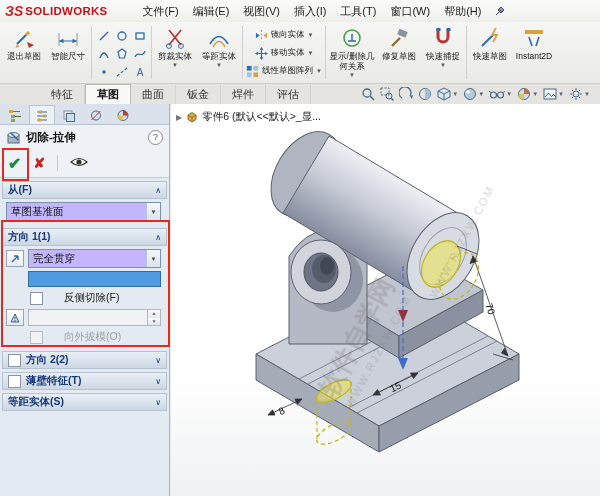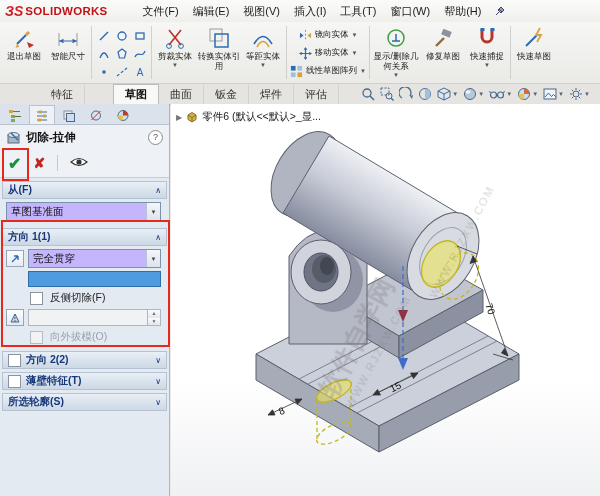--- a/index.html
+++ b/index.html
@@ -22,21 +22,21 @@
   .entity-grid{display:grid;grid-template-columns:repeat(3,17px);grid-auto-rows:17px;gap:1px;padding:4px 2px 0 2px;}
   .eg-cell{display:flex;align-items:center;justify-content:center;border-radius:2px;}
   .tb-stack{display:flex;flex-direction:column;padding-top:4px;gap:2px;width:80px;align-items:center;}
   .tb-row{display:flex;align-items:center;gap:3px;font-size:8.5px;height:16px;padding:0 3px;border-radius:2px;color:#1c1c1c;}
   .tb-row svg{flex:none;}
   .tb-row .lbl{white-space:nowrap;overflow:hidden;}
 
   
   .tabbar{position:absolute;left:0;top:84px;right:0;height:20px;background:#e6e4e1;border-bottom:1px solid #c9c7c4;display:flex;align-items:flex-end;padding-left:40px;}
   .tab{height:19px;line-height:19px;padding:0 11px;font-size:11px;color:#333;border-right:1px solid #d4d2cf;cursor:default;}
-  .tab.active{background:#f8f8f6;border:1px solid #bdbbb8;border-bottom:none;font-weight:bold;color:#111;margin-left:28px;}
+  .tab.active{background:#f8f8f6;border:1px solid #bdbbb8;border-bottom:none;font-weight:bold;color:#111;}
   .huds{margin-left:auto;display:flex;align-items:center;gap:5px;padding-right:10px;height:20px;}
   .hu{display:flex;align-items:center;gap:1px;}
   .hu .hcaret{font-size:6px;color:#567;}
 
   
   .panel{position:absolute;left:0;top:104px;width:170px;bottom:0;background:#e4eaf1;border-right:1px solid #aeb6c2;box-sizing:border-box;}
   .pm-tabs{height:20px;display:flex;align-items:flex-end;background:#dbe2eb;border-bottom:1px solid #b9c2cf;padding-left:2px;gap:1px;}
   .pm-tab{width:24px;height:18px;display:flex;align-items:center;justify-content:center;border:1px solid transparent;border-bottom:none;}
   .pm-tab.active{background:#eef2f7;border-color:#b9c2cf;}
   .pm-header{height:24px;display:flex;align-items:center;gap:5px;padding:0 6px;background:#eef2f7;}
@@ -47,21 +47,21 @@
   .cancel{color:#c3281e;font-size:14px;font-weight:bold;}
   .vdiv{width:1px;height:16px;background:#c0c8d2;}
   .sec-h{height:18px;margin:3px 2px 0 2px;background:linear-gradient(#e9eff6,#ccd8e5);border:1px solid #b5c2d2;display:flex;align-items:center;padding:0 5px;font-size:10.5px;font-weight:bold;color:#17387a;box-sizing:border-box;}
   .sec-h .chev{margin-left:auto;font-size:8px;font-weight:normal;}
   .sec-body{padding:3px 8px 4px 6px;}
   .combo{height:17px;background:#c4b5fd;border:1px solid #7a92ab;display:flex;align-items:center;font-size:10.5px;padding-left:4px;color:#111;}
   .combo .ccaret{margin-left:auto;width:13px;align-self:stretch;display:flex;align-items:center;justify-content:center;background:linear-gradient(#f4f6f9,#dde4ec);border-left:1px solid #b9c4d2;font-size:6px;color:#444;}
   .rowflex{display:flex;align-items:center;gap:4px;}
   .sqbtn{width:18px;height:17px;border:1px solid #93a5b8;background:linear-gradient(#fdfdfd,#e6ebf1);display:flex;align-items:center;justify-content:center;box-sizing:border-box;}
   .bluefield{height:14px;margin:3px 0 0 22px;background:#4f9be0;border:1px solid #2f6ea8;}
-  .cbrow{display:flex;align-items:center;gap:7px;margin:4px 0 0 24px;font-size:10.5px;}
+  .cbrow{display:flex;align-items:center;gap:21px;margin:4px 0 0 24px;font-size:10.5px;}
   .cbox{width:11px;height:11px;border:1px solid #8a94a1;background:#fff;flex:none;}
   .cbrow.disabled{color:#9aa0a8;}
   .cbrow.disabled .cbox{border-color:#b5bbc2;background:#f2f2f2;}
   .spinfield{flex:1;height:17px;background:#f1f2f4;border:1px solid #aeb8c4;display:flex;align-items:stretch;box-sizing:border-box;}
   .spin{margin-left:auto;width:12px;border-left:1px solid #aeb8c4;display:flex;flex-direction:column;}
   .spin span{flex:1;font-size:5px;line-height:7px;text-align:center;color:#667;background:linear-gradient(#fafbfc,#e2e7ee);}
 
   
   .viewport{position:absolute;left:171px;top:104px;right:0;bottom:0;background:linear-gradient(#ffffff 70%,#f0f1f3);overflow:hidden;}
   .vp-tree{position:absolute;left:5px;top:6px;display:flex;align-items:center;gap:4px;font-size:10.5px;color:#222;z-index:5;}
@@ -173,27 +173,20 @@
       <svg class="ticon" viewBox="0 0 24 24">
           <path d="M6 4 L18 19 M18 4 L6 19" stroke="#b8342c" stroke-width="1.6" fill="none"></path>
           <circle cx="6" cy="20" r="2.4" stroke="#2d6bb3" fill="none"></circle>
           <circle cx="18" cy="20" r="2.4" stroke="#2d6bb3" fill="none"></circle>
         </svg>
       <span class="lbl">剪裁实体</span>
       <span class="tb-caret">▼</span>
     </div>
     <div class="tb-big">
       <svg class="ticon" viewBox="0 0 24 24">
-          <rect x="3" y="3" width="12" height="12" stroke="#999" fill="none"></rect>
-          <rect x="8" y="8" width="13" height="13" stroke="#2d6bb3" fill="none" stroke-width="1.5"></rect>
-        </svg>
-      <span class="lbl">转换实体引用</span>
-    </div>
-    <div class="tb-big">
-      <svg class="ticon" viewBox="0 0 24 24">
           <path d="M3 18 Q12 3 21 18" stroke="#2d6bb3" fill="none" stroke-width="1.6"></path>
           <path d="M6 21 Q12 10 18 21" stroke="#d9a23c" fill="none" stroke-width="1.6"></path>
         </svg>
       <span class="lbl">等距实体</span>
       <span class="tb-caret">▼</span>
     </div>
     <div class="tb-sep"></div>
 
     <div class="tb-stack">
       <div class="tb-row">
@@ -251,20 +244,27 @@
       <span class="tb-caret">▼</span>
     </div>
     <div class="tb-sep"></div>
 
     <div class="tb-big">
       <svg class="ticon" viewBox="0 0 24 24">
           <path d="M4 20 L15 9" stroke="#2d6bb3" stroke-width="2" fill="none"></path>
           <path d="M18 2 l-4 7 h5 l-4 7" stroke="#d9a23c" stroke-width="1.8" fill="none"></path>
         </svg>
       <span class="lbl">快速草图</span>
+    </div>
+    <div class="tb-big">
+      <svg class="ticon" viewBox="0 0 24 24">
+          <rect x="3" y="4" width="18" height="4" fill="#d9a23c"></rect>
+          <path d="M7 11 l3 9 M17 11 l-3 9" stroke="#2d6bb3" stroke-width="1.6" fill="none"></path>
+        </svg>
+      <span class="lbl">Instant2D</span>
     </div>
   </div>
 
   <div class="tabbar">
     <span class="tab">特征</span>
     <span class="tab active">草图</span>
     <span class="tab">曲面</span>
     <span class="tab">钣金</span>
     <span class="tab">焊件</span>
     <span class="tab">评估</span>
@@ -461,21 +461,21 @@
       <span class="chev">∨</span>
     </div>
 
     <div class="sec-h">
       <span class="cbox" style="margin-right:5px"></span>
       <span>薄壁特征(T)</span>
       <span class="chev">∨</span>
     </div>
 
     <div class="sec-h">
-      <span>所选轮廓(S)</span>
+      <span>等距实体(S)</span>
       <span class="chev">∨</span>
     </div>
   </div>
 
   <div class="viewport">
     <div class="vp-tree">
       <span class="exp">▶</span>
       <svg width="12" height="12">
           <polygon points="2,4 6,1.5 10,4 10,8.5 6,11 2,8.5" fill="#d9b24a" stroke="#8a6d1f"></polygon>
           <path d="M2 4 L6 6.5 L10 4 M6 6.5 V11" stroke="#8a6d1f" fill="none"></path>

